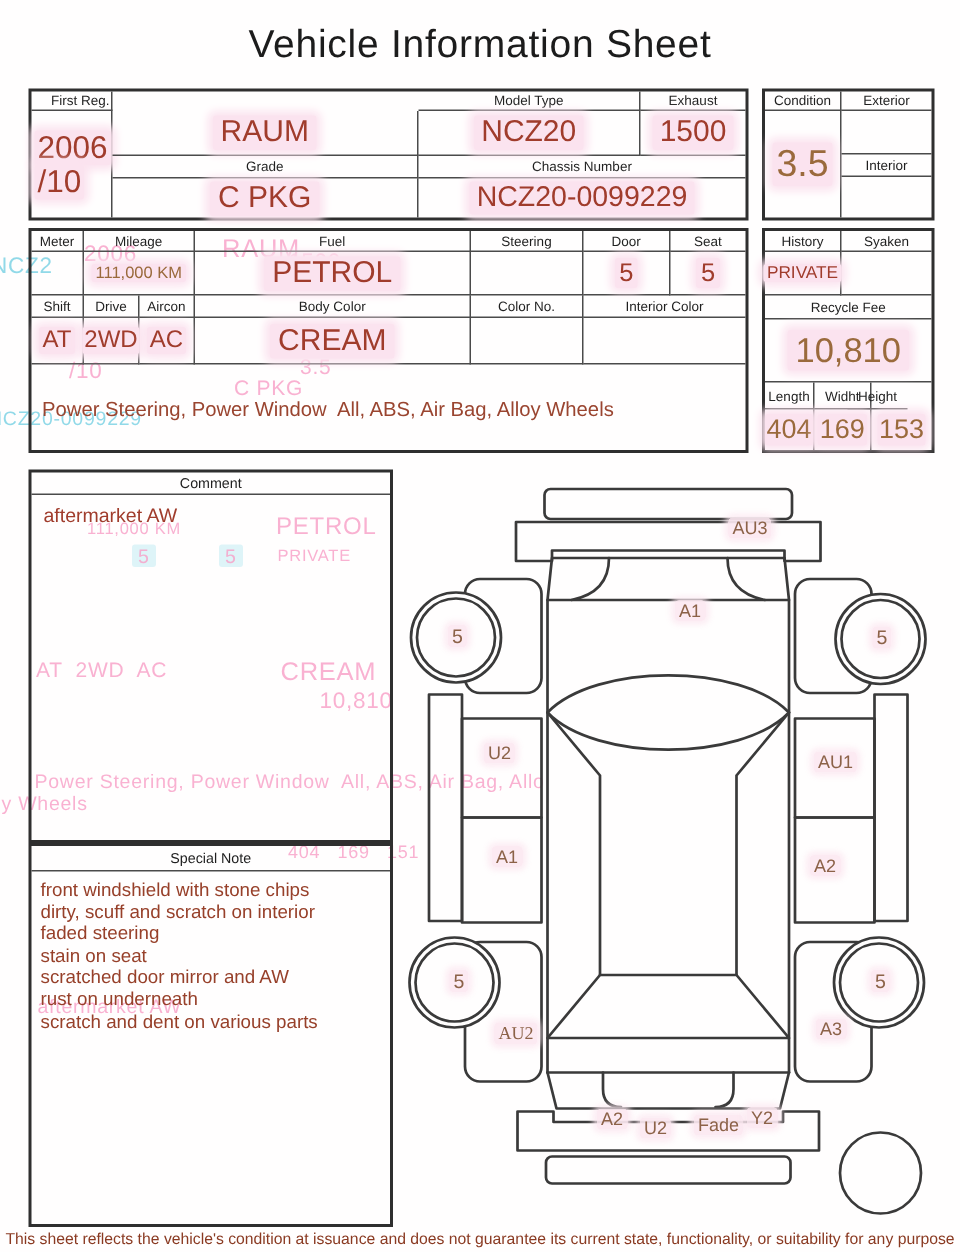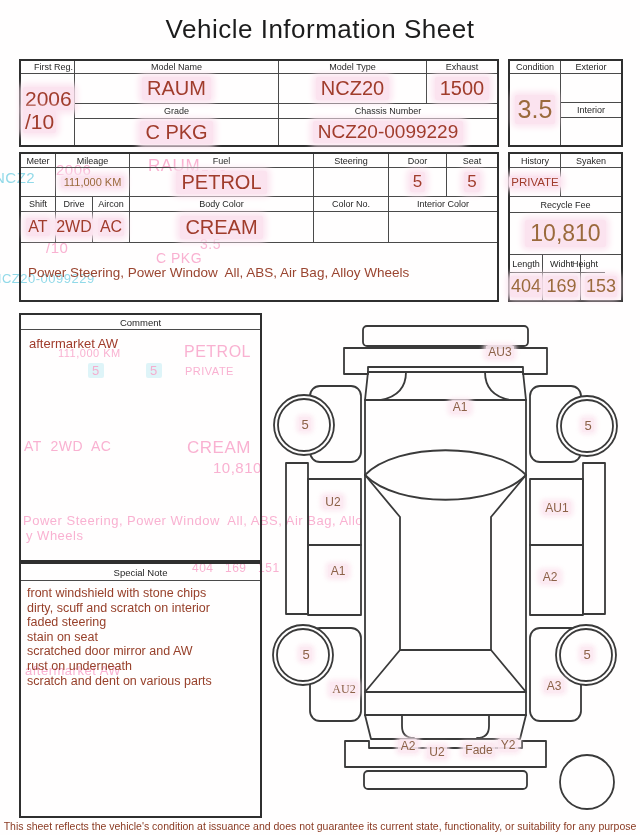--- a/index.html
+++ b/index.html
@@ -60,34 +60,33 @@
     <span class="ghost gcyan" style="left:-8px;top:271px;font-size:13px;">NCZ20-0099229</span>
     <span class="ghost gpink" style="left:58px;top:347px;font-size:11px;">111,000 KM</span>
     <span class="ghost gpink" style="left:184px;top:343px;font-size:16px;">PETROL</span>
     <span class="ghost gpink gbox" style="left:88px;top:363px;font-size:13px;">5</span>
     <span class="ghost gpink gbox" style="left:146px;top:363px;font-size:13px;">5</span>
     <span class="ghost gpink" style="left:185px;top:365px;font-size:11px;">PRIVATE</span>
     <span class="ghost gpink" style="left:24px;top:438px;font-size:14px;">AT  2WD  AC</span>
     <span class="ghost gpink" style="left:187px;top:438px;font-size:17px;">CREAM</span>
     <span class="ghost gpink" style="left:213px;top:459px;font-size:15px;">10,810</span>
     <span class="ghost gpink" style="left:23px;top:513px;font-size:13px;">Power Steering, Power Window  All, ABS, Air Bag, Allo</span>
-    <span class="ghost gpink" style="left:1px;top:528px;font-size:13px;padding-left:25px;">y Wheels</span>
+    <span class="ghost gpink" style="left:1px;top:528px;font-size:13px;">y Wheels</span>
     <span class="ghost gpink" style="left:192px;top:561px;font-size:12px;">404   169   151</span>
     <span class="ghost gpink" style="left:25px;top:663px;font-size:13px;">aftermarket AW</span>
   </div>
 
   <div class="title z1">Vehicle Information Sheet</div>
 
   <div class="blk blockA z1">
     <div class="cell hdr bb br" style="left:0;top:0;width:54px;height:13px;padding-left:12px;">First Reg.</div>
     <div class="cell val frv br" style="left:0;top:13px;width:54px;height:71px;">
       <span class="pk" style="padding:0 2px;">2006</span>
       <span class="pk" style="padding:0 2px;">/10</span>
     </div>
-    <div class="cell hdr bb br" style="left:54px;top:0;width:204px;height:13px;">Model Name</div>
     <div class="cell val bb br" style="left:54px;top:13px;width:204px;height:30px;font-size:20px;">
         <span class="pk">RAUM</span>
       </div>
     <div class="cell hdr bb br" style="left:258px;top:0;width:148px;height:13px;">Model Type</div>
     <div class="cell val bb br" style="left:258px;top:13px;width:148px;height:30px;font-size:20px;">
         <span class="pk">NCZ20</span>
       </div>
     <div class="cell hdr bb" style="left:406px;top:0;width:70px;height:13px;">Exhaust</div>
     <div class="cell val bb" style="left:406px;top:13px;width:70px;height:30px;font-size:20px;">
         <span class="pk">1500</span>

